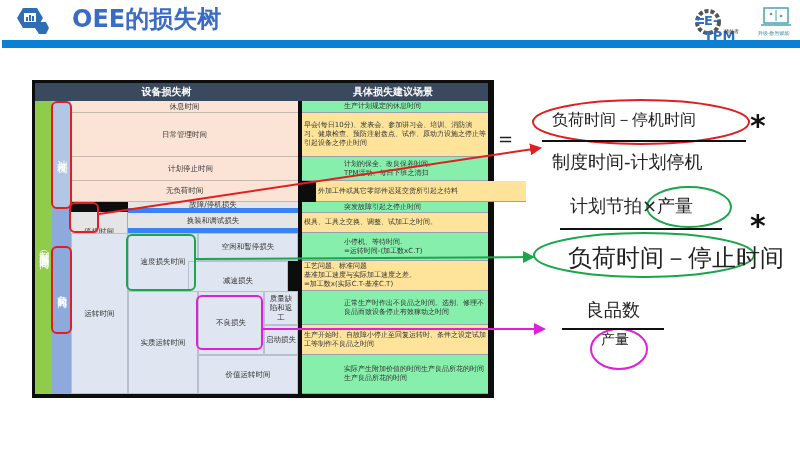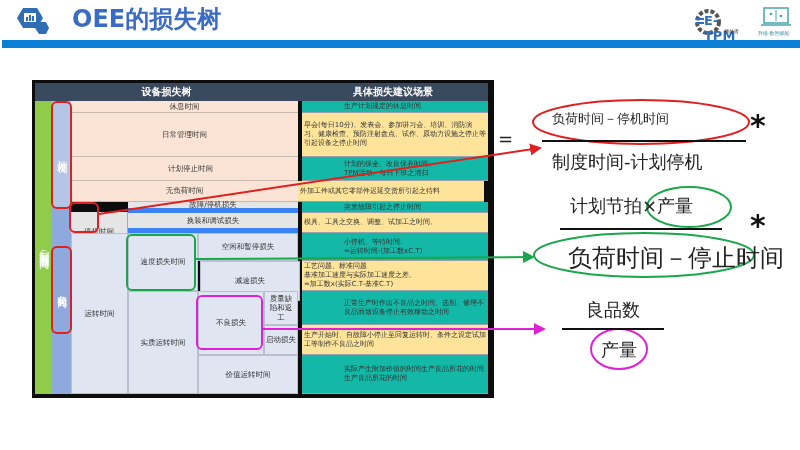--- a/index.html
+++ b/index.html
@@ -12,21 +12,21 @@
   .logo-hex { left:14px; top:6px; width:36px; height:30px; }
   
   .tbl { left:32px; top:80px; width:462px; height:318px; background:#0d0d0d; }
   .cell { position:absolute; box-sizing:border-box; display:flex; align-items:center; justify-content:center;
           font-size:7.5px; color:#333; text-align:center; line-height:1.25; }
   .hdr { background:#3a4a5e; color:#fff; font-size:10px; font-weight:bold; }
   .peach { background:#fbe3d6; border-bottom:1px solid #c9b8ae; }
   .greenc { background:#e5e5e5; border-bottom:5px solid #3b82f6; }
   .bluec { background:#dfe5f1; border:1px solid #b8c0cf; }
   .desc { justify-content:flex-start; text-align:left; padding:0 2px; font-size:7px; color:#333; border-bottom:1px solid #9aa0aa; }
-  .d-gray { background:#14b8a6;padding-left:42px; }
+  .d-gray { background:#86efac;padding-left:42px; }
   .d-yel { background:#fde49a; }
   .vert { writing-mode:vertical-rl; text-orientation:upright; font-size:10px; color:#fff; letter-spacing:1px; }
   .rbox { position:absolute; box-sizing:border-box; border-radius:6px; }
   .formula { font-family:"DejaVu Sans",sans-serif; color:#222; white-space:nowrap; }
   .fline { position:absolute; height:2px; background:#111; }
   .star { font-size:30px; font-weight:bold; color:#111; }
 </style>
 </head>
 <body>
 
@@ -78,32 +78,32 @@
   <div class="cell peach" style="left:39px;top:77px;width:227px;height:24px;padding-left:12px;">计划停止时间</div>
   <div class="cell peach" style="left:39px;top:101px;width:227px;height:21px;text-align:center;">无负荷时间</div>
 
   <div class="cell greenc" style="left:39px;top:132px;width:57px;height:45px;border-right:1px solid #9fb58f;text-align:right;">停机时间</div>
   <div class="cell greenc" style="left:96px;top:122px;width:170px;height:11px;">故障/停机损失</div>
   <div class="cell greenc" style="left:96px;top:133px;width:170px;height:20px;">换装和调试损失</div>
 
   <div class="cell bluec" style="left:39px;top:153px;width:57px;height:161px;">运转时间</div>
   <div class="cell bluec" style="left:96px;top:153px;width:70px;height:58px;">速度损失时间</div>
   <div class="cell bluec" style="left:166px;top:153px;width:100px;height:28px;">空闲和暂停损失</div>
-  <div class="cell bluec" style="left:168px;top:181px;width:100px;height:40px;">减速损失</div>
+  <div class="cell bluec" style="left:156px;top:181px;width:100px;height:40px;">减速损失</div>
   <div class="cell bluec" style="left:96px;top:211px;width:70px;height:103px;">实质运转时间</div>
   <div class="cell bluec" style="left:166px;top:211px;width:66px;height:64px;">不良损失</div>
   <div class="cell bluec" style="left:232px;top:211px;width:34px;height:34px;padding:0 2px;">质量缺陷和返工</div>
   <div class="cell bluec" style="left:232px;top:245px;width:34px;height:30px;">启动损失</div>
   <div class="cell bluec" style="left:166px;top:275px;width:100px;height:39px;">价值运转时间</div>
 
   <div class="cell desc d-gray" style="left:270px;top:21px;width:186px;height:12px;">生产计划规定的休息时间</div>
   <div class="cell desc d-yel" style="left:270px;top:33px;width:186px;height:44px;">早会(每日10分)、发表会、参加讲习会、培训、消防演习、健康检查、预防注射盘点、试作、原动力设施之停止等引起设备之停止时间</div>
   <div class="cell desc d-gray" style="left:270px;top:77px;width:186px;height:24px;white-space:pre-line;">计划的保全、改良保养时间。
 TPM活动、每日下班之清扫</div>
-  <div class="cell desc d-yel" style="left:266px;top:101px;width:186px;height:21px;">外加工件或其它零部件迟延交货所引起之待料</div>
+  <div class="cell desc d-yel" style="left:284px;top:101px;width:210px;height:21px;">外加工件或其它零部件迟延交货所引起之待料</div>
   <div class="cell desc d-gray" style="left:270px;top:122px;width:186px;height:11px;">突发故障引起之停止时间</div>
   <div class="cell desc d-yel" style="left:270px;top:133px;width:186px;height:20px;">模具、工具之交换、调整、试加工之时间。</div>
   <div class="cell desc d-gray" style="left:270px;top:153px;width:186px;height:28px;white-space:pre-line;">小停机、等待时间.
 =运转时间-(加工数xC.T)</div>
   <div class="cell desc d-yel" style="left:270px;top:181px;width:186px;height:30px;white-space:pre-line;">工艺问题、标准问题
 基准加工速度与实际加工速度之差。
 =加工数x(实际C.T-基准C.T)</div>
   <div class="cell desc d-gray" style="left:270px;top:211px;width:186px;height:34px;">正常生产时作出不良品之时间。选别、修理不良品而致设备停止有效稼动之时间</div>
   <div class="cell desc d-yel" style="left:270px;top:245px;width:186px;height:30px;">生产开始时、自故障小停止至回复运转时、条件之设定试加工等制作不良品之时间</div>
   <div class="cell desc d-gray" style="left:270px;top:275px;width:186px;height:39px;white-space:pre-line;">实际产生附加价值的时间生产良品所花的时间
@@ -132,25 +132,25 @@
   <line x1="196" y1="259" x2="533" y2="257" stroke="#1aa64a" stroke-width="2" marker-end="url(#ag)"></line>
   <line x1="263" y1="329" x2="544" y2="329" stroke="#e020d8" stroke-width="2" marker-end="url(#am)"></line>
   <ellipse cx="641" cy="122" rx="108" ry="22" fill="none" stroke="#e02020" stroke-width="2"></ellipse>
   <ellipse cx="689" cy="207" rx="42" ry="20" fill="none" stroke="#1aa64a" stroke-width="2"></ellipse>
   <ellipse cx="644" cy="255" rx="110" ry="22" fill="none" stroke="#1aa64a" stroke-width="2"></ellipse>
   <ellipse cx="619" cy="349" rx="28" ry="20" fill="none" stroke="#e020d8" stroke-width="2"></ellipse>
 </svg>
 
 <div class="abs formula" style="left:498px;top:128px;font-size:18px;">=</div>
 
-<div class="abs formula" style="left:552px;top:110px;font-size:13px;">负荷时间－停机时间</div>
+<div class="abs formula" style="left:552px;top:110px;font-size:16px;">负荷时间－停机时间</div>
 <div class="fline" style="left:542px;top:140px;width:204px;"></div>
 <div class="abs formula" style="left:552px;top:150px;font-size:18px;">制度时间-计划停机</div>
 <div class="abs star" style="left:750px;top:108px;">*</div>
 
 <div class="abs formula" style="left:570px;top:194px;font-size:18px;">计划节拍×产量</div>
 <div class="fline" style="left:560px;top:228px;width:162px;"></div>
 <div class="abs formula" style="left:568px;top:242px;font-size:24px;">负荷时间－停止时间</div>
 <div class="abs star" style="left:750px;top:208px;">*</div>
 
 <div class="abs formula" style="left:586px;top:298px;font-size:18px;">良品数</div>
 <div class="fline" style="left:562px;top:328px;width:102px;"></div>
-<div class="abs formula" style="left:601px;top:338px;font-size:18px;">产量</div>
+<div class="abs formula" style="left:601px;top:331px;font-size:14px;">产量</div>
 
 </body></html>

